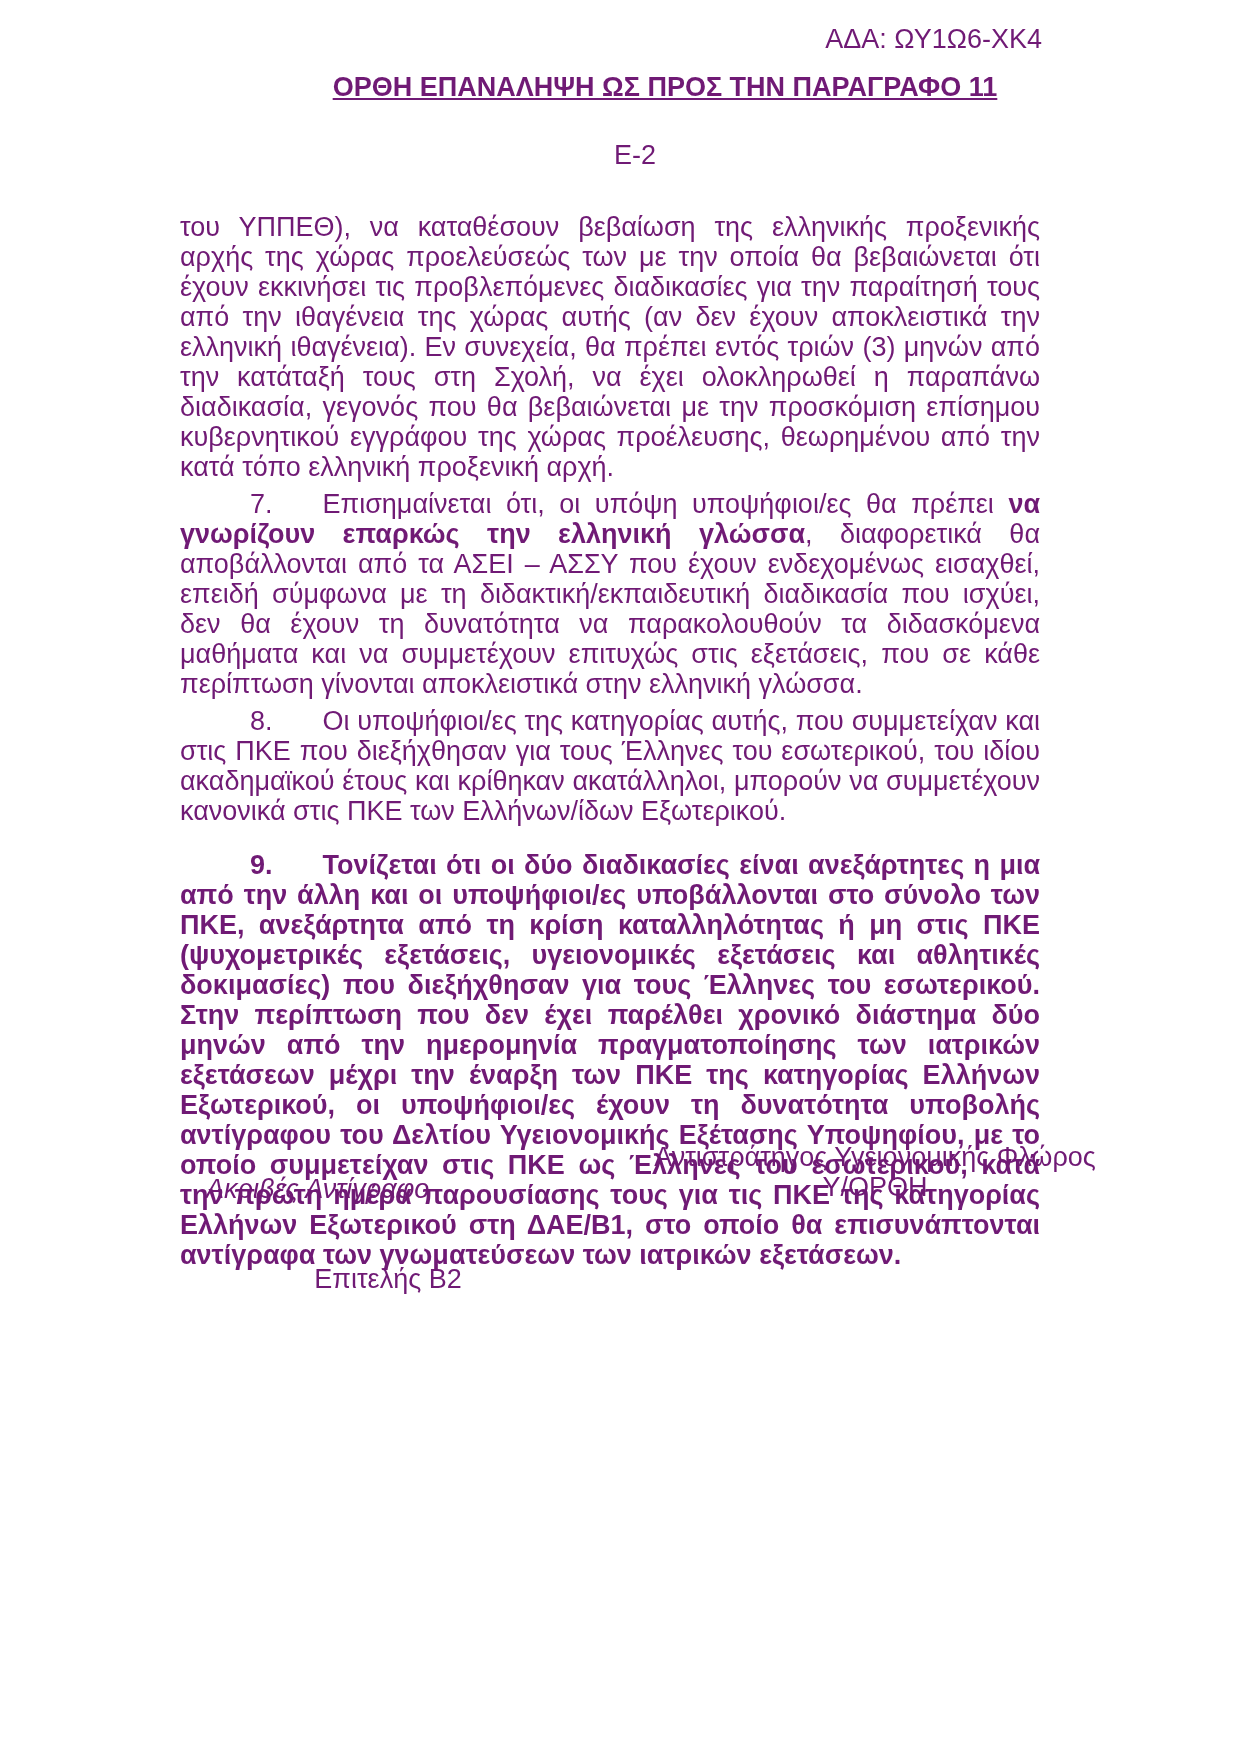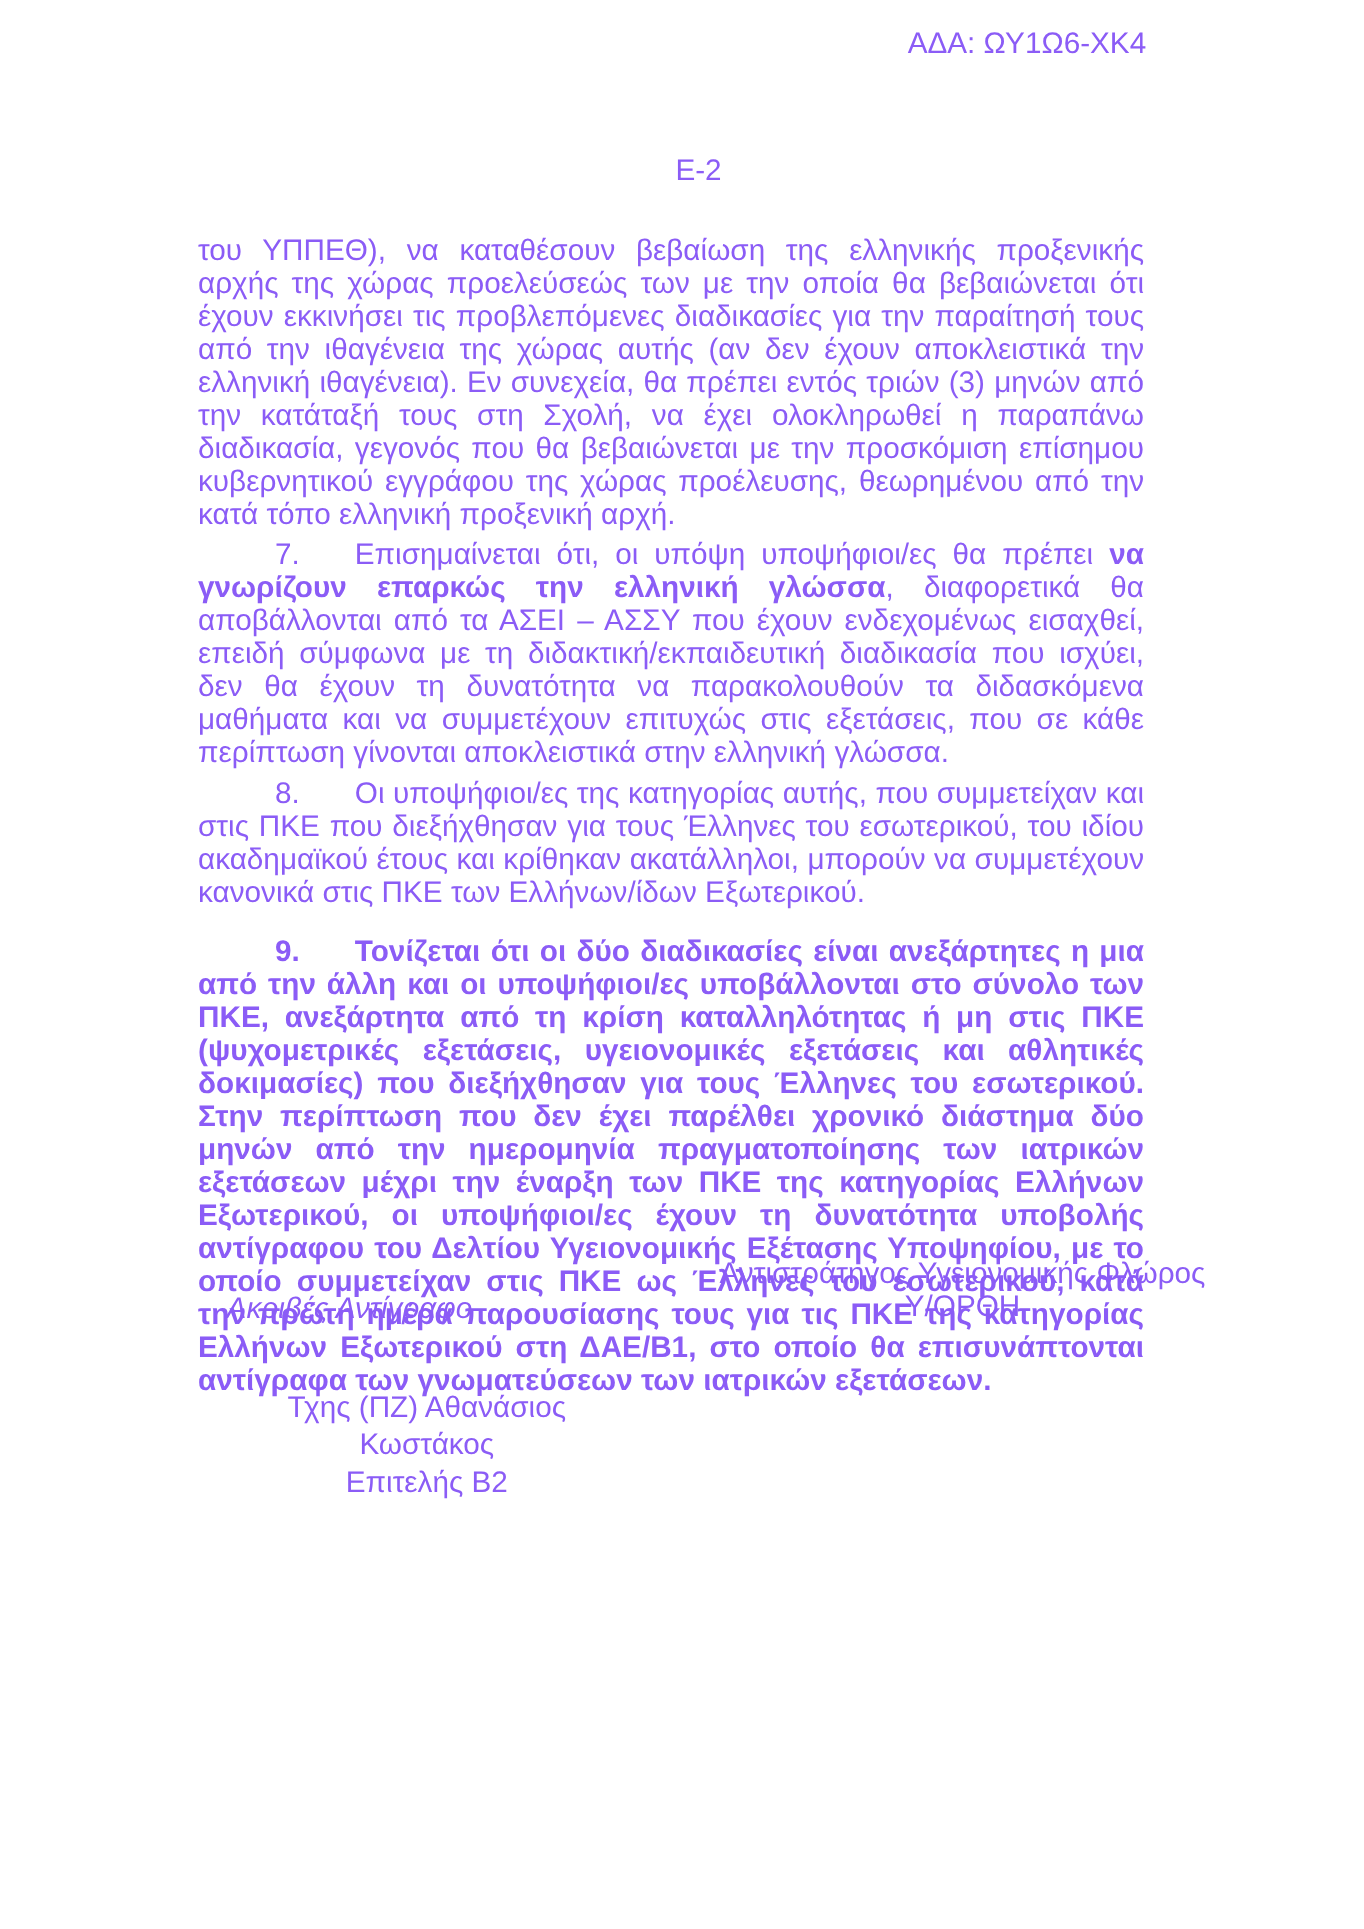--- a/index.html
+++ b/index.html
@@ -5,21 +5,21 @@
   html, body {
     margin: 0;
     padding: 0;
     background: #ffffff;
   }
   .page {
     position: relative;
     width: 1240px;
     height: 1754px;
     background: #ffffff;
-    color: #8b5cf6;
+    color: #701a75;
     font-family: "Liberation Sans", "DejaVu Sans", sans-serif;
     font-size: 27px;
     line-height: 30px;
     overflow: hidden;
   }
   .ada-line {
     position: absolute;
     top: 24px;
     left: 0;
     width: 1042px;
@@ -87,20 +87,21 @@
   }
   b { font-weight: bold; }
 </style>
 </head>
 <body>
 
 <div class="page">
 
   <div class="ada-line">ΑΔΑ: ΩΥ1Ω6-ΧΚ4</div>
 
+  <div class="doc-title">ΟΡΘΗ ΕΠΑΝΑΛΗΨΗ ΩΣ ΠΡΟΣ ΤΗΝ ΠΑΡΑΓΡΑΦΟ 11</div>
 
   <div class="page-label">Ε-2</div>
 
   <div class="content">
 
     <p class="para">του ΥΠΠΕΘ), να καταθέσουν βεβαίωση της ελληνικής προξενικής αρχής της  χώρας προελεύσεώς  των με την οποία θα βεβαιώνεται ότι έχουν εκκινήσει τις προβλεπόμενες διαδικασίες για την παραίτησή τους από την ιθαγένεια της  χώρας αυτής (αν δεν έχουν αποκλειστικά την ελληνική ιθαγένεια). Εν συνεχεία, θα πρέπει εντός τριών (3) μηνών από την κατάταξή τους στη Σχολή, να έχει ολοκληρωθεί η παραπάνω διαδικασία, γεγονός που θα βεβαιώνεται με την προσκόμιση επίσημου κυβερνητικού εγγράφου της χώρας προέλευσης, θεωρημένου από την κατά τόπο  ελληνική  προξενική  αρχή.</p>
 
     <p class="para numbered"><span class="num">7.</span><span>Επισημαίνεται ότι, οι υπόψη υποψήφιοι/ες θα πρέπει </span><b>να γνωρίζουν επαρκώς την ελληνική γλώσσα</b><span>, διαφορετικά θα αποβάλλονται από τα ΑΣΕΙ – ΑΣΣΥ που έχουν ενδεχομένως εισαχθεί, επειδή σύμφωνα με τη διδακτική/εκπαιδευτική διαδικασία που ισχύει, δεν θα έχουν τη δυνατότητα να παρακολουθούν τα διδασκόμενα μαθήματα και να συμμετέχουν επιτυχώς στις εξετάσεις, που σε κάθε περίπτωση γίνονται αποκλειστικά στην ελληνική γλώσσα.</span></p>
 
     <p class="para numbered"><span class="num">8.</span><span>Οι υποψήφιοι/ες της κατηγορίας αυτής, που συμμετείχαν και στις ΠΚΕ που διεξήχθησαν για τους Έλληνες του εσωτερικού, του ιδίου ακαδημαϊκού έτους και κρίθηκαν ακατάλληλοι, μπορούν να συμμετέχουν κανονικά στις ΠΚΕ των Ελλήνων/ίδων Εξωτερικού.</span></p>
@@ -110,17 +111,16 @@
   </div>
 
   <div class="sig-right">
     <div>Αντιστράτηγος Υγειονομικής Φλώρος</div>
     <div>Υ/ΟΡΘΗ</div>
   </div>
 
   <div class="sig-left">Ακριβές Αντίγραφο</div>
 
   <div class="clerk-block">
-    <div>Τχης (ΠΖ) Αθανάσιος Κωστάκος</div>
     <div>Επιτελής Β2</div>
   </div>
 
 </div>
 
 </body></html>

